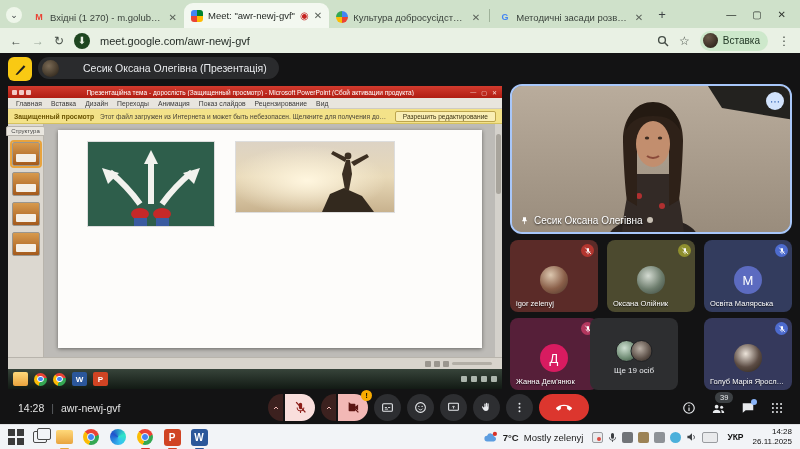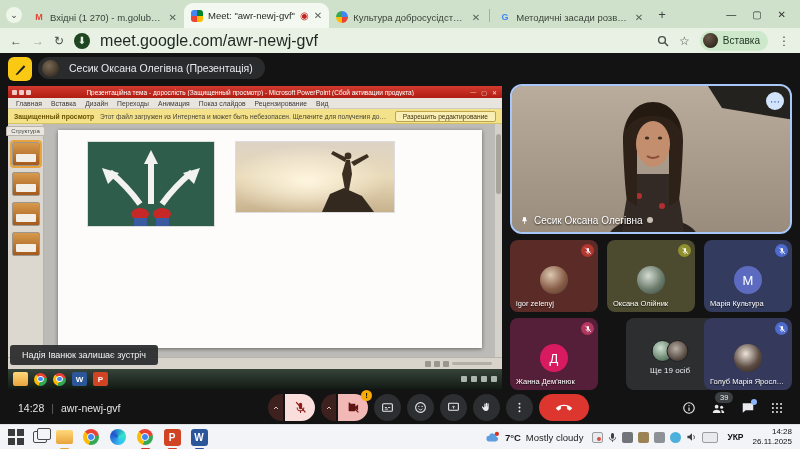--- a/index.html
+++ b/index.html
@@ -20,33 +20,33 @@
   .fav-sites{border-radius:50%;background:conic-gradient(#4285f4 0 25%,#ea4335 25% 50%,#fbbc05 50% 75%,#34a853 75%)}
   .fav-g{color:#4285f4}
   .rec{color:#c5221f;font-size:10px}
   .tabsep{width:1px;height:13px;background:#9fb29a;margin:0 2px 6px}
   .newtab{font-size:13px;color:#3c4043;margin:0 8px 6px}
   .wctl{margin-left:auto;display:flex;gap:16px;padding:0 14px 8px;color:#303630;font-size:10px}
   .toolbar{position:absolute;top:28px;left:0;width:800px;height:25px;background:#e9f1e4;display:flex;align-items:center;gap:10px;padding:0 10px}
   .navic{color:#454d46;font-size:12px}
   .navic.dis{color:#9aa79a}
   .sitechip{width:16px;height:16px;border-radius:50%;background:#1e4620;color:#e9f1e4;font-size:10px;display:flex;align-items:center;justify-content:center}
-  .url{font-size:16px;color:#1f2722}
+  .url{font-size:11px;color:#1f2722}
   .tb-right{margin-left:auto;display:flex;align-items:center;gap:10px}
   .mag{width:12px;height:12px}
   .star{color:#454d46;font-size:12px}
   .profile{display:flex;align-items:center;gap:5px;background:#cde8cb;border-radius:11px;height:20px;padding:2px 8px 2px 3px}
   .pav{width:15px;height:15px;border-radius:50%;background:radial-gradient(circle at 35% 30%,#6a5a4a,#201810)}
   .profile span{font-size:10px;color:#1d3321}
   .kebab{color:#454d46;font-size:12px;letter-spacing:0}
 
   
   .meet{position:absolute;top:53px;left:0;width:800px;height:371px;background:#131314}
   .present-ic{position:absolute;top:4px;left:8px;width:24px;height:24px;border-radius:6px;background:#f9c913;display:flex;align-items:center;justify-content:center}
-  .pill{position:absolute;top:4px;left:38px;height:22px;background:#2a2b2d;border-radius:13px;display:flex;align-items:center;gap:10px;padding:0 12px 0 4px}
+  .pill{position:absolute;top:4px;left:38px;height:22px;background:#2a2b2d;border-radius:13px;display:flex;align-items:center;gap:24px;padding:0 12px 0 4px}
   .pill .av{width:17px;height:17px;border-radius:50%;background:radial-gradient(circle at 40% 35%,#7a6a55,#241c12)}
   .pill span{font-size:10.5px;color:#e8eaed}
 
   
   .shared{position:absolute;top:33px;left:8px;width:494px;height:303px;background:#bdbbb7;display:flex;flex-direction:column}
   .ppt-title{height:12px;background:linear-gradient(#d23b2e,#b01d12);display:flex;align-items:center;color:#fff}
   .qat{display:flex;gap:2px;padding:0 4px}
   .qat i{width:5px;height:5px;background:#f2c9c4;border-radius:1px}
   .ppt-title .t{flex:1;text-align:center;font-size:6.5px;white-space:nowrap;overflow:hidden}
   .ppt-wc{display:flex;gap:5px;padding:0 5px;font-size:6px;color:#f6dcd8}
@@ -318,21 +318,20 @@
       <span class="ticon ti-ppt">P</span>
       <span class="ppt-tray">
           <i></i>
           <i></i>
           <i></i>
           <i></i>
         </span>
     </div>
   </div>
 
-  <div class="toast">Надія Іванюк залишає зустріч</div>
 
   <div class="maintile">
     <svg width="282" height="148" viewBox="0 0 282 148">
       <defs>
           <linearGradient id="wall" x1="0" y1="0" x2="0" y2="1">
             <stop offset="0" stop-color="#b9ac9c"></stop>
             <stop offset="1" stop-color="#998c7c"></stop>
           </linearGradient>
         </defs>
       <rect width="282" height="148" fill="url(#wall)"></rect>
@@ -381,35 +380,35 @@
   <div class="tile" style="left: 704px; top: 187px; background-color: rgb(51, 60, 94);">
     <span class="cav letter" style="background-color: rgb(92, 107, 192);">
         <span>M</span>
       </span>
     <span class="micb" style="background-color: rgb(77, 107, 206);">
       <svg width="8" height="8" viewBox="0 0 24 24" fill="currentColor">
           <path d="M12 15a3 3 0 0 0 3-3V6a3 3 0 0 0-6 0v6a3 3 0 0 0 3 3zm5.3-3a5.3 5.3 0 0 1-10.6 0H4.9a7.1 7.1 0 0 0 6.1 7v3h2v-3a7.1 7.1 0 0 0 6.1-7h-1.8z"></path>
           <path stroke="currentColor" stroke-width="2.4" d="M4 2l17 19"></path>
         </svg>
     </span>
-    <span class="nm">Марія Культура</span>
+    <span class="nm">Освіта Малярська</span>
   </div>
   <div class="tile" style="left: 510px; top: 265px; background-color: rgb(86, 31, 57);">
     <span class="cav letter" style="background-color: rgb(216, 27, 96);">
         <span>Д</span>
       </span>
     <span class="micb" style="background-color: rgb(179, 54, 94);">
       <svg width="8" height="8" viewBox="0 0 24 24" fill="currentColor">
           <path d="M12 15a3 3 0 0 0 3-3V6a3 3 0 0 0-6 0v6a3 3 0 0 0 3 3zm5.3-3a5.3 5.3 0 0 1-10.6 0H4.9a7.1 7.1 0 0 0 6.1 7v3h2v-3a7.1 7.1 0 0 0 6.1-7h-1.8z"></path>
           <path stroke="currentColor" stroke-width="2.4" d="M4 2l17 19"></path>
         </svg>
     </span>
     <span class="nm">Жанна Дем'янюк</span>
   </div>
-  <div class="tile" style="left: 626px; top: 265px; background-color: rgb(45, 46, 48);">
+  <div class="tile" style="left: 590px; top: 265px; background-color: rgb(45, 46, 48);">
     <span class="gavs">
         <i></i>
         <i></i>
       </span>
     <span class="gtxt">Ще 19 осіб</span>
   </div>
   <div class="tile" style="left: 704px; top: 265px; background-color: rgb(53, 57, 92);">
     <span class="cav avp6"></span>
     <span class="micb" style="background-color: rgb(77, 107, 206);">
       <svg width="8" height="8" viewBox="0 0 24 24" fill="currentColor">
@@ -558,21 +557,21 @@
     <span class="aicon" style="background:#d04423">P<span class="runbar" style="background:#d04423"></span></span>
     <span class="aicon" style="background:#2b579a">W<span class="runbar" style="background:#2b579a"></span></span>
   </div>
   <span class="spacer"></span>
   <div class="weather">
     <svg width="15" height="12" viewBox="0 0 24 18">
         <path d="M7 16a4.5 4.5 0 0 1-.5-9A6 6 0 0 1 18 8.2 4 4 0 0 1 17.5 16z" fill="#5d9de0"></path>
         <circle cx="19" cy="4" r="3.4" fill="#d93025"></circle>
       </svg>
     <b>7°C</b>
-    <span>Mostly cloudy</span>
+    <span>Mostly zelenyj</span>
   </div>
   <div class="tray">
     <span class="tic rec"></span>
     <svg width="9" height="11" viewBox="0 0 24 28">
         <path fill="#3a3d41" d="M12 17a4 4 0 0 0 4-4V6a4 4 0 0 0-8 0v7a4 4 0 0 0 4 4zm7-4a7 7 0 0 1-14 0H3a9 9 0 0 0 8 8.9V26h2v-4.1A9 9 0 0 0 21 13z"></path>
       </svg>
     <span class="tic"></span>
     <span class="tic" style="background:#8d6f3a"></span>
     <span class="tic" style="background:#7d8086"></span>
     <span class="tic tg"></span>

